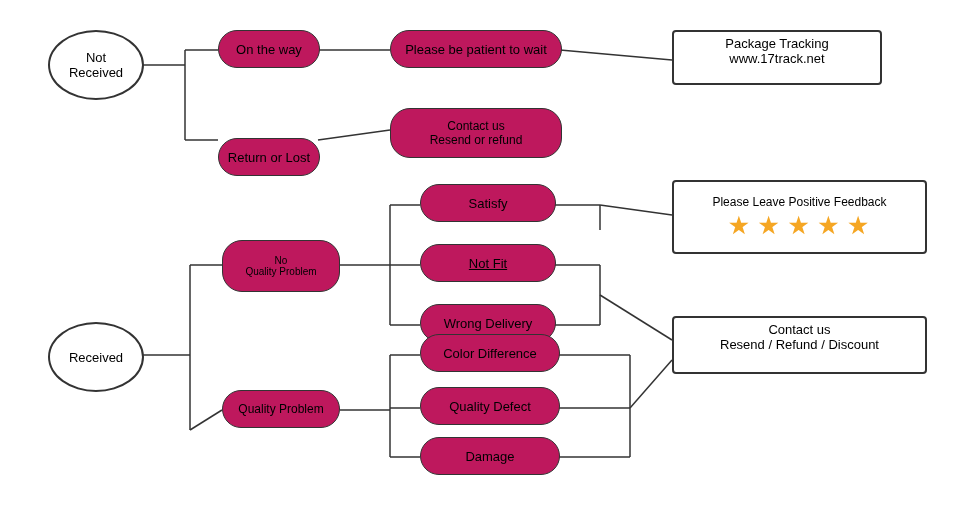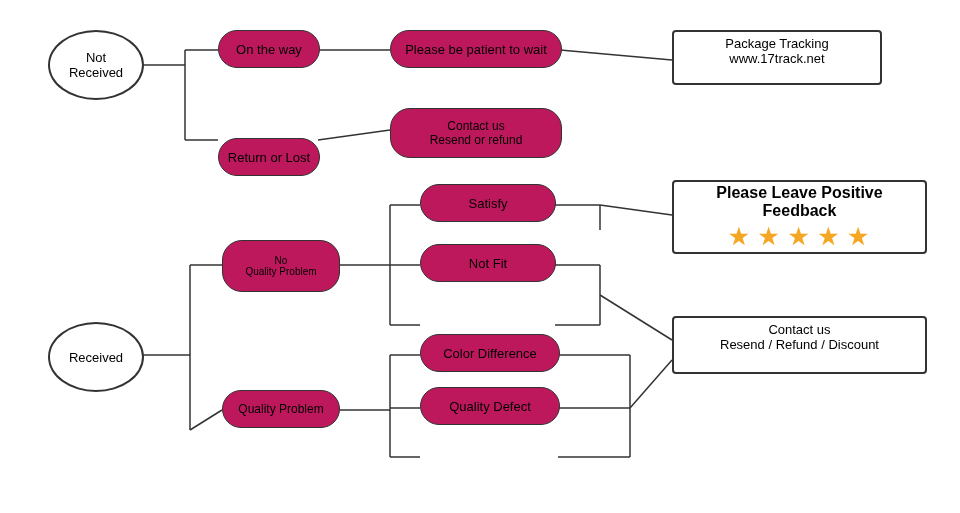--- a/index.html
+++ b/index.html
@@ -200,36 +200,42 @@
   </div>
 
   <div class="roundrect" style="left:222px; top:390px; width:118px; height:38px;">
     <span style="font-size:12px;">Quality Problem</span>
   </div>
 
   <div class="roundrect" style="left:420px; top:184px; width:136px; height:38px;justify-content:center;">
     <span>Satisfy</span>
   </div>
 
-  <div class="roundrect" style="left:420px; top:244px; width:136px; height:38px;">
+  <div class="roundrect" style="left:420px; top:244px; width:136px; height:38px;text-decoration:underline;">
     <span>Not Fit</span>
   </div>
 
+  <div class="roundrect" style="left:420px; top:304px; width:136px; height:38px;">
+    <span>Wrong Delivery</span>
+  </div>
 
   <div class="roundrect" style="left:420px; top:387px; width:140px; height:38px;">
     <span>Quality Defect</span>
   </div>
 
   <div class="roundrect" style="left:420px; top:334px; width:140px; height:38px;">
     <span>Color Difference</span>
   </div>
 
+  <div class="roundrect" style="left:420px; top:437px; width:140px; height:38px;">
+    <span>Damage</span>
+  </div>
 
   <div class="feedback-box" style="left:672px; top:180px; width:255px; height:74px; border-radius:4px;">
-    <span style="font-size:16px; font-weight:bold;">Please Leave Positive Feedback</span>
+    <span style="font-size:12px; font-weight:normal;">Please Leave Positive Feedback</span>
     <span class="stars">★ ★ ★ ★ ★</span>
   </div>
 
   <div class="rect" style="left:672px; top:316px; width:255px; height:58px; border-radius:4px;">
     <span style="white-space:pre-line; font-size:13px;">Contact us
 Resend / Refund / Discount</span>
   </div>
 
 </div>
 

